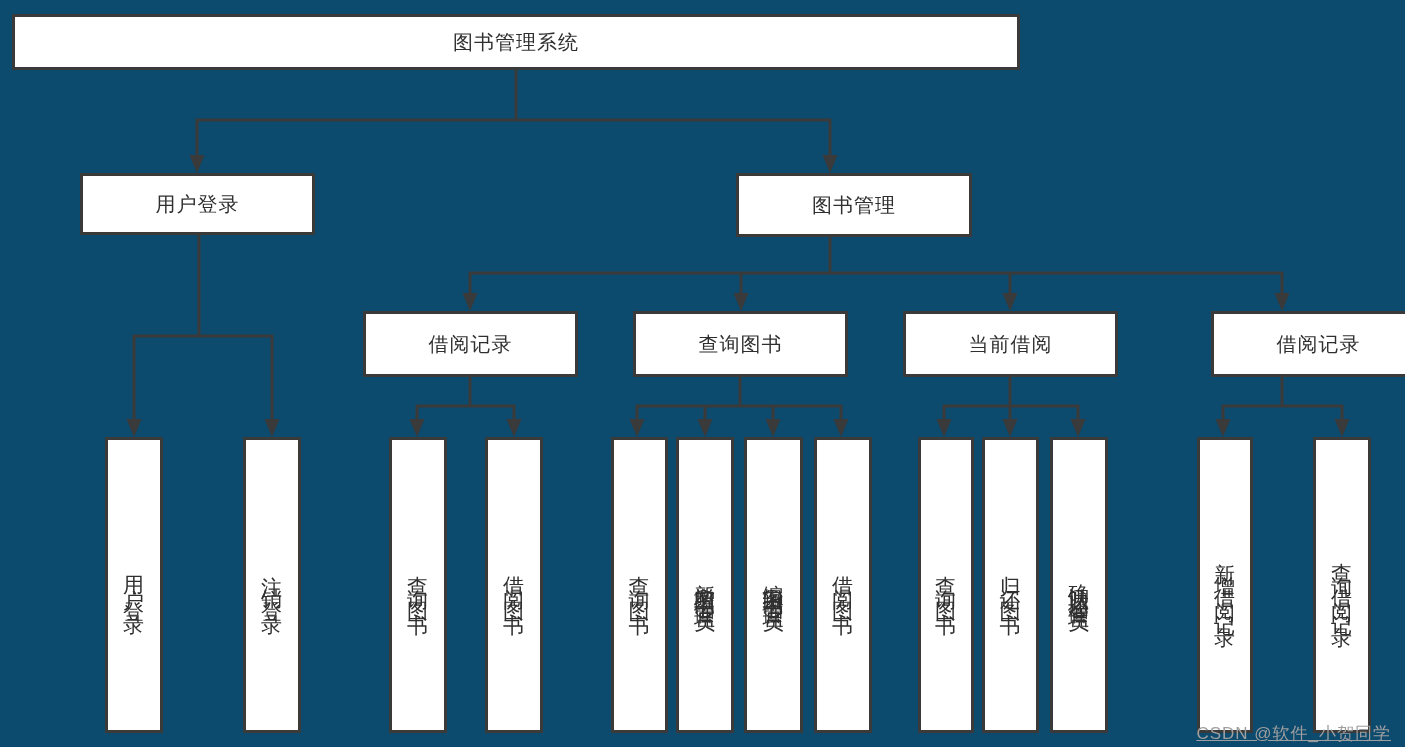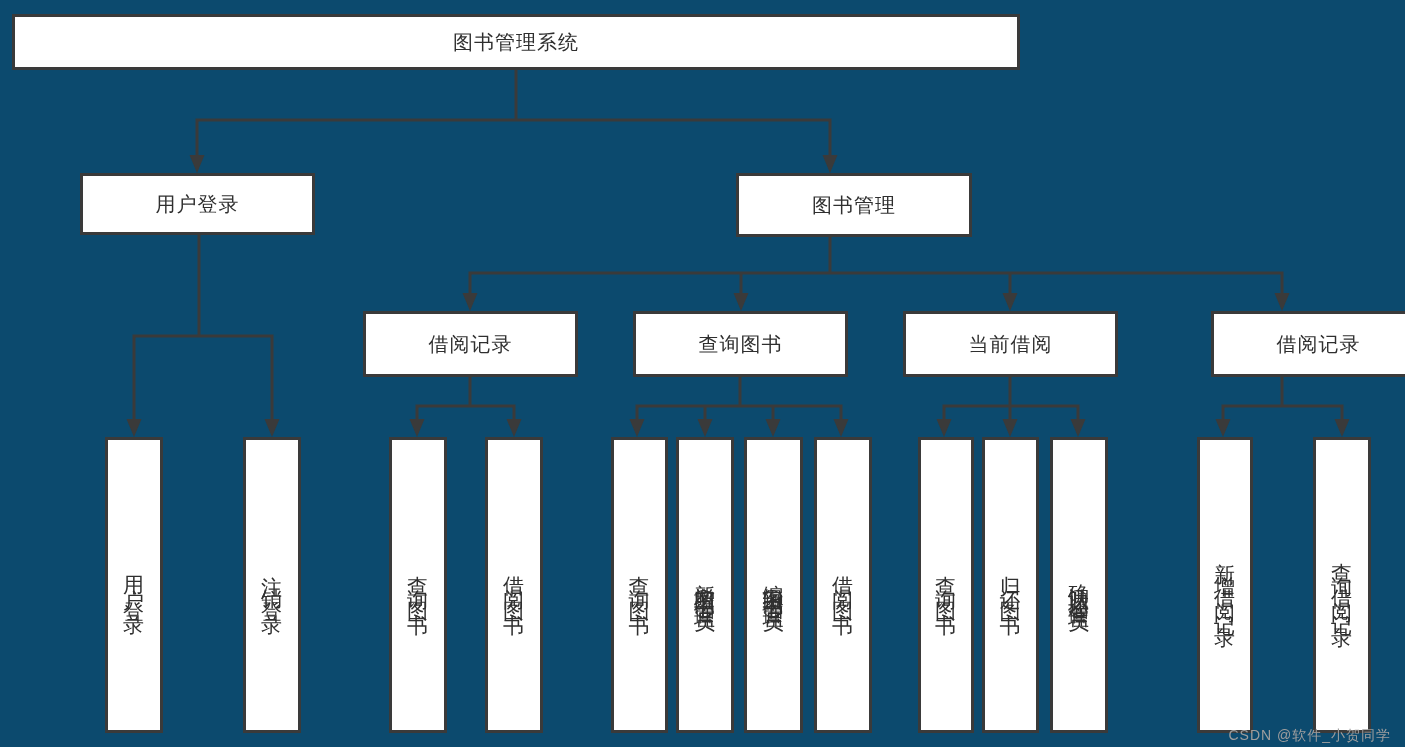--- a/index.html
+++ b/index.html
@@ -45,25 +45,26 @@
     letter-spacing: 13px;
     line-height: 1;
   }
   .box.v.long span {
     letter-spacing: 4px;
   }
   .watermark {
     position: absolute;
     right: 14px;
     bottom: 2px;
-    font-size: 14px;
+    font-size: 17px;
     color: #9e9e9e;
     letter-spacing: 1px;
     white-space: nowrap;
     z-index: 5;
+    text-decoration: underline;
   }
 </style>
 </head>
 <body>
 
 <div class="canvas">
 
   <svg class="connectors" viewBox="0 0 1405 747" xmlns="http://www.w3.org/2000/svg">
     <g stroke="#3a3a3a" stroke-width="3" fill="none">
 

